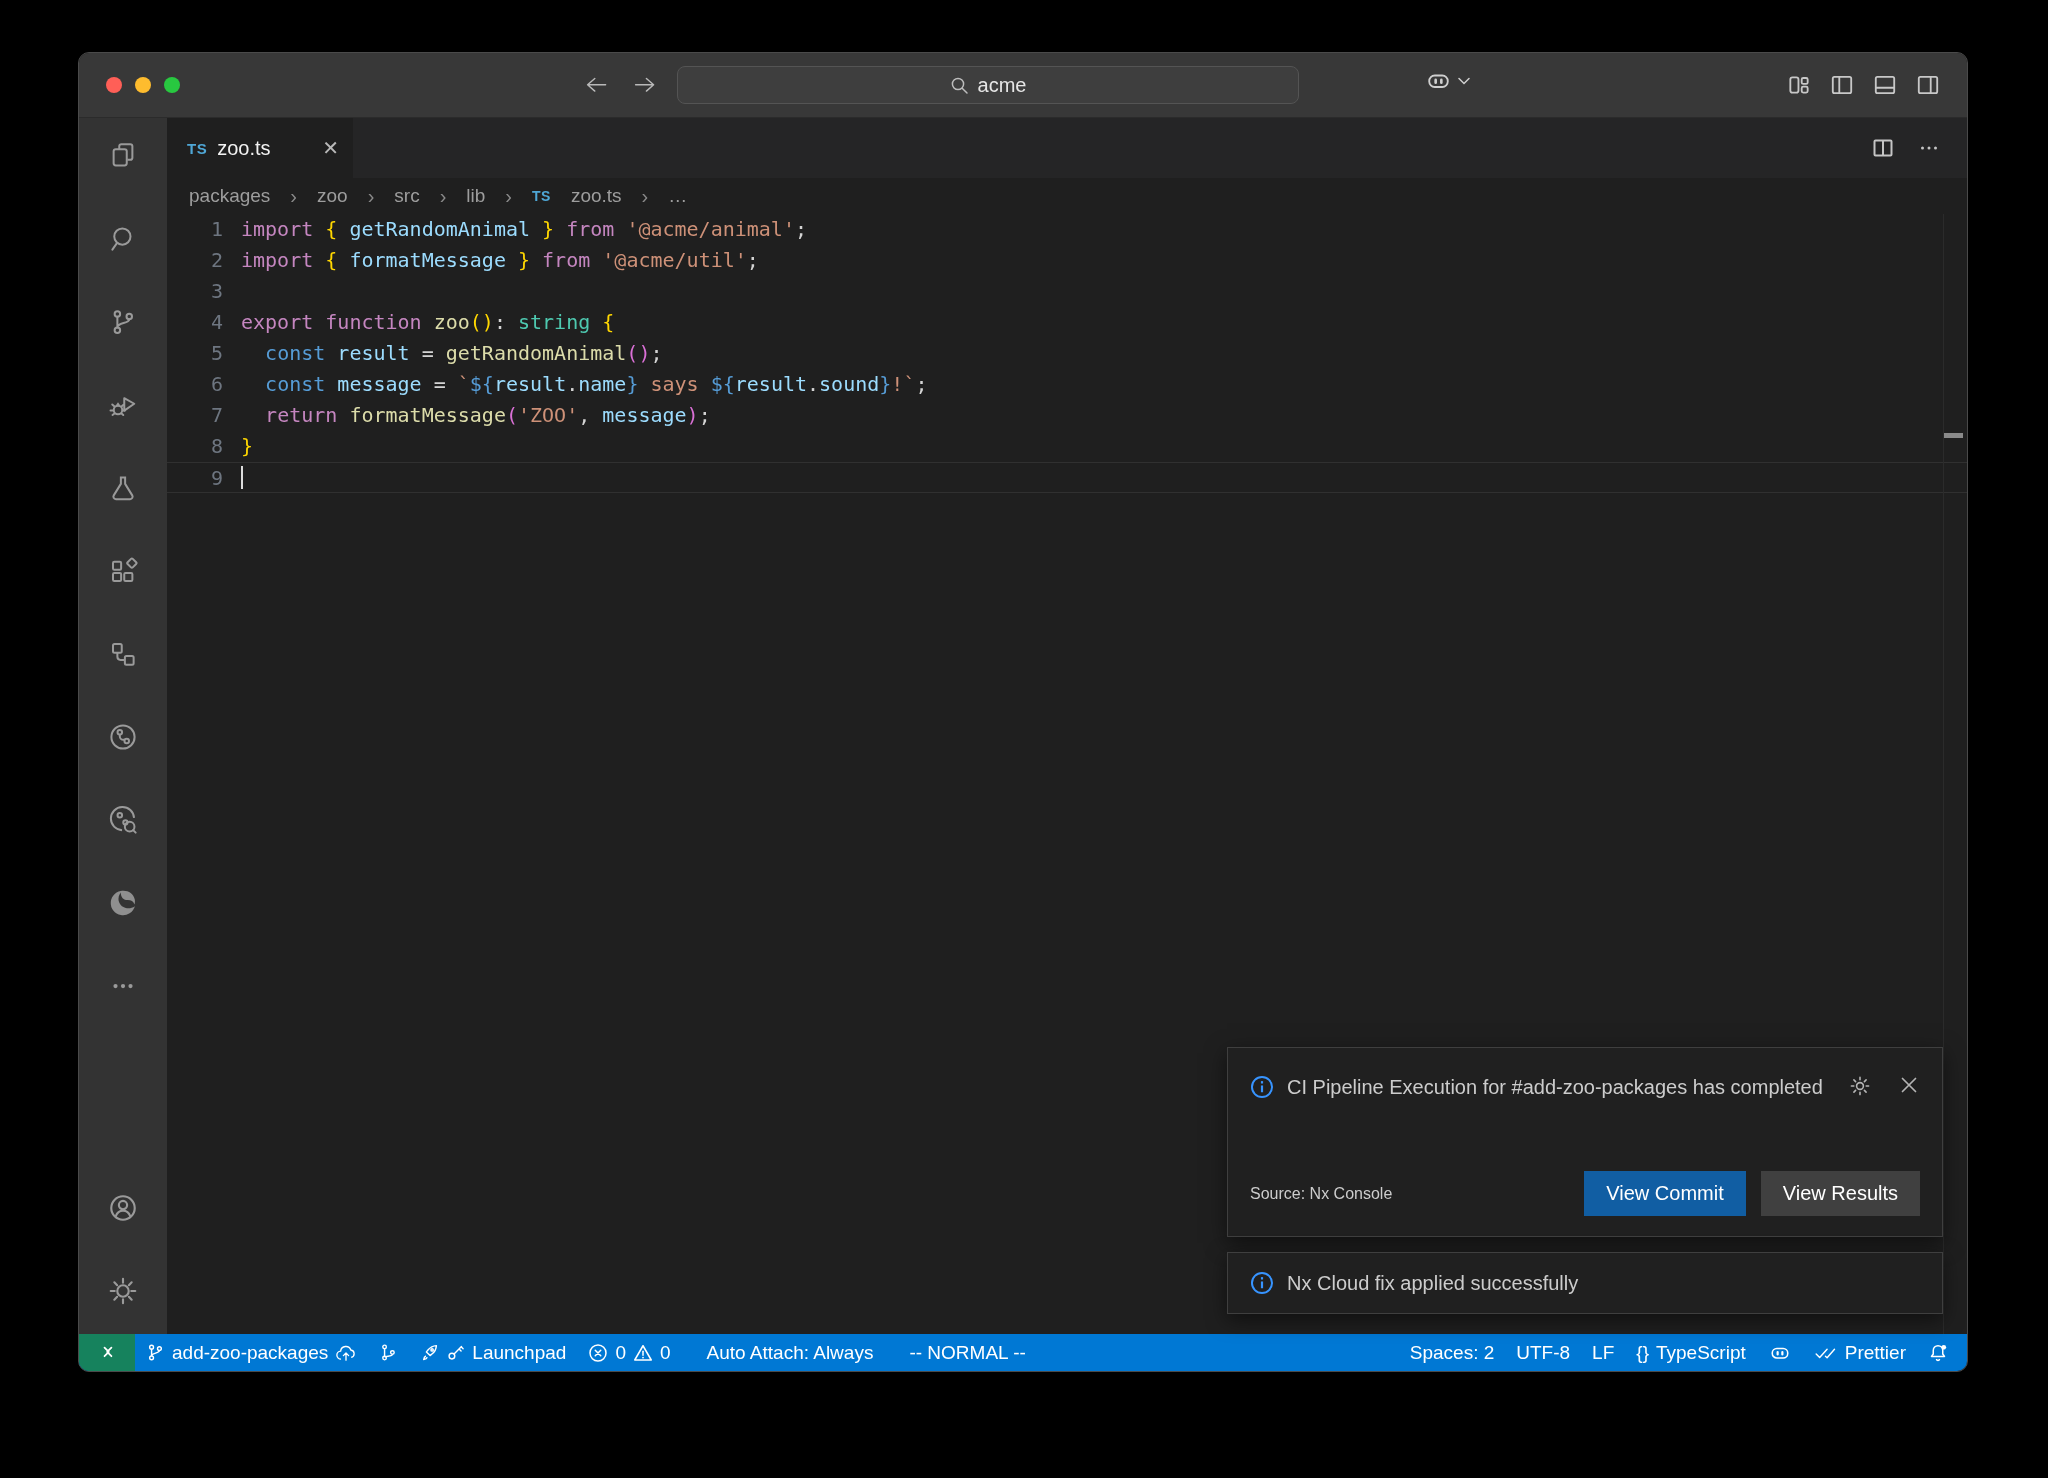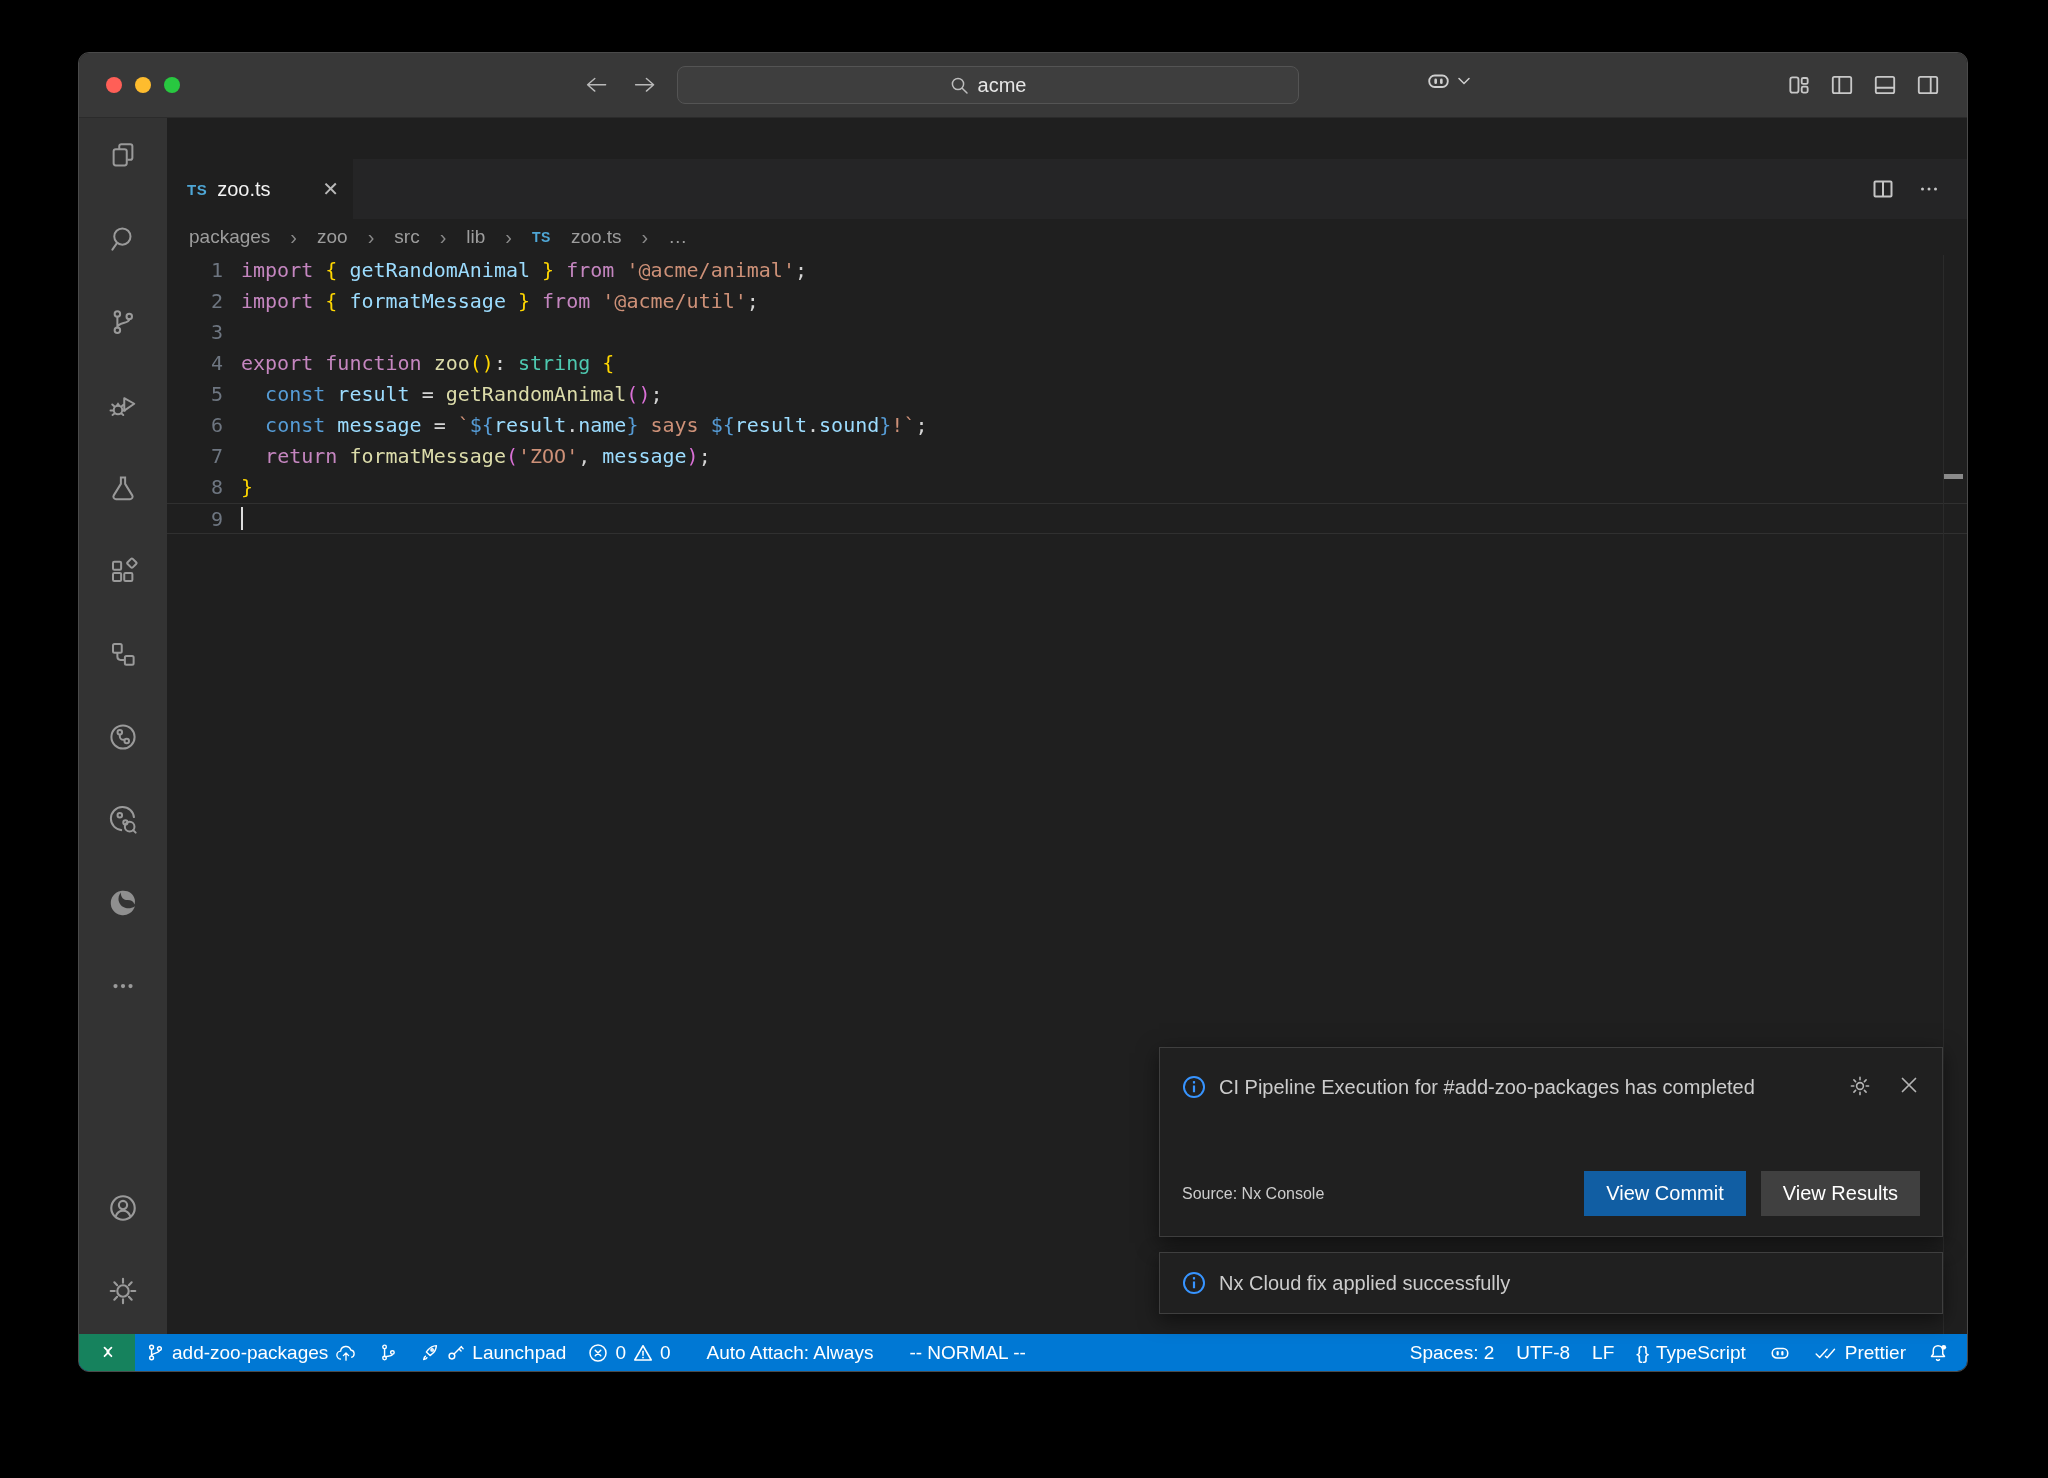--- a/index.html
+++ b/index.html
@@ -16,21 +16,21 @@
   .copilot-btn{position:absolute;left:1346px;top:16px;display:flex;align-items:center;gap:6px;color:#cfcfcf;}
   .layouticons{position:absolute;right:26px;display:flex;gap:17px;align-items:center;color:#c8c8c8;}
 
   
   .mainrow{flex:1;display:flex;min-height:0;}
   .activitybar{width:88px;background:#333333;flex:0 0 auto;display:flex;flex-direction:column;align-items:center;color:#9a9a9a;}
   .ab-icon{width:48px;height:48px;display:flex;align-items:center;justify-content:center;flex:0 0 auto;}
   .ab-top{display:flex;flex-direction:column;gap:35px;margin-top:14px;align-items:center;}
   .ab-bottom{display:flex;flex-direction:column;gap:35px;margin-top:auto;margin-bottom:19px;align-items:center;}
 
-  .maincol{flex:1;display:flex;flex-direction:column;min-width:0;background:#1f1f1f;position:relative;margin-top:41px;}
+  .maincol{flex:1;display:flex;flex-direction:column;min-width:0;background:#1f1f1f;position:relative;}
 
   
   .tabbar{height:60px;background:#252526;display:flex;align-items:stretch;flex:0 0 auto;}
   .tab{width:186px;background:#1f1f1f;display:flex;align-items:center;padding:0 14px 0 20px;gap:10px;box-sizing:border-box;}
   .tab-type{color:#4FA7D6;font-weight:bold;font-size:15px;letter-spacing:.5px;}
   .tab-label{color:#f2f2f2;font-size:20px;}
   .tab-close{margin-left:auto;color:#b9b9b9;font-size:20px;line-height:1;}
   .tabactions{margin-left:auto;display:flex;align-items:center;gap:22px;padding-right:26px;color:#c5c5c5;}
 
   
@@ -46,21 +46,21 @@
   .gutter{width:56px;flex:0 0 auto;text-align:right;color:#6e7681;}
   .lcontent{padding-left:18px;white-space:pre;color:#d4d4d4;}
   .tk-kw{color:#C586C0}.tk-c{color:#569CD6}.tk-v{color:#9CDCFE}.tk-f{color:#DCDCAA}
   .tk-s{color:#CE9178}.tk-t{color:#4EC9B0}.tk-b1{color:#FFD700}.tk-b2{color:#DA70D6}
   .tk-tp{color:#569CD6}.tk-d{color:#D4D4D4}
   .cursor{display:inline-block;width:2px;height:23px;background:#dcdcdc;vertical-align:-4px;}
   .overview-border{position:absolute;top:0;bottom:0;right:23px;width:1px;background:#2b2b2b;}
   .ruler-marker{position:absolute;right:4px;top:219px;width:19px;height:5px;background:#8a8a8a;}
 
   
-  .toasts{position:absolute;right:24px;bottom:57px;width:784px;display:flex;flex-direction:column;gap:15px;z-index:5;}
+  .toasts{position:absolute;right:24px;bottom:57px;width:716px;display:flex;flex-direction:column;gap:15px;z-index:5;}
   .toast{background:#202020;border:1px solid #3f3f3f;box-shadow:0 6px 20px rgba(0,0,0,.5);box-sizing:border-box;}
   .toast1{height:190px;padding:22px 22px 20px 22px;display:flex;flex-direction:column;}
   .toast-head{display:flex;align-items:flex-start;gap:13px;}
   .toast-msg{color:#cccccc;font-size:20px;line-height:34px;max-width:560px;}
   .toast-tools{margin-left:auto;display:flex;gap:26px;color:#b4b4b4;padding-top:4px;}
   .toast-foot{margin-top:auto;display:flex;align-items:center;}
   .toast-src{color:#cccccc;font-size:16px;}
   .toast-btns{margin-left:auto;display:flex;gap:15px;}
   .btn{height:45px;display:flex;align-items:center;justify-content:center;padding:0 22px;font-size:20px;color:#fff;border:none;}
   .btn.primary{background:#115EA3;}

